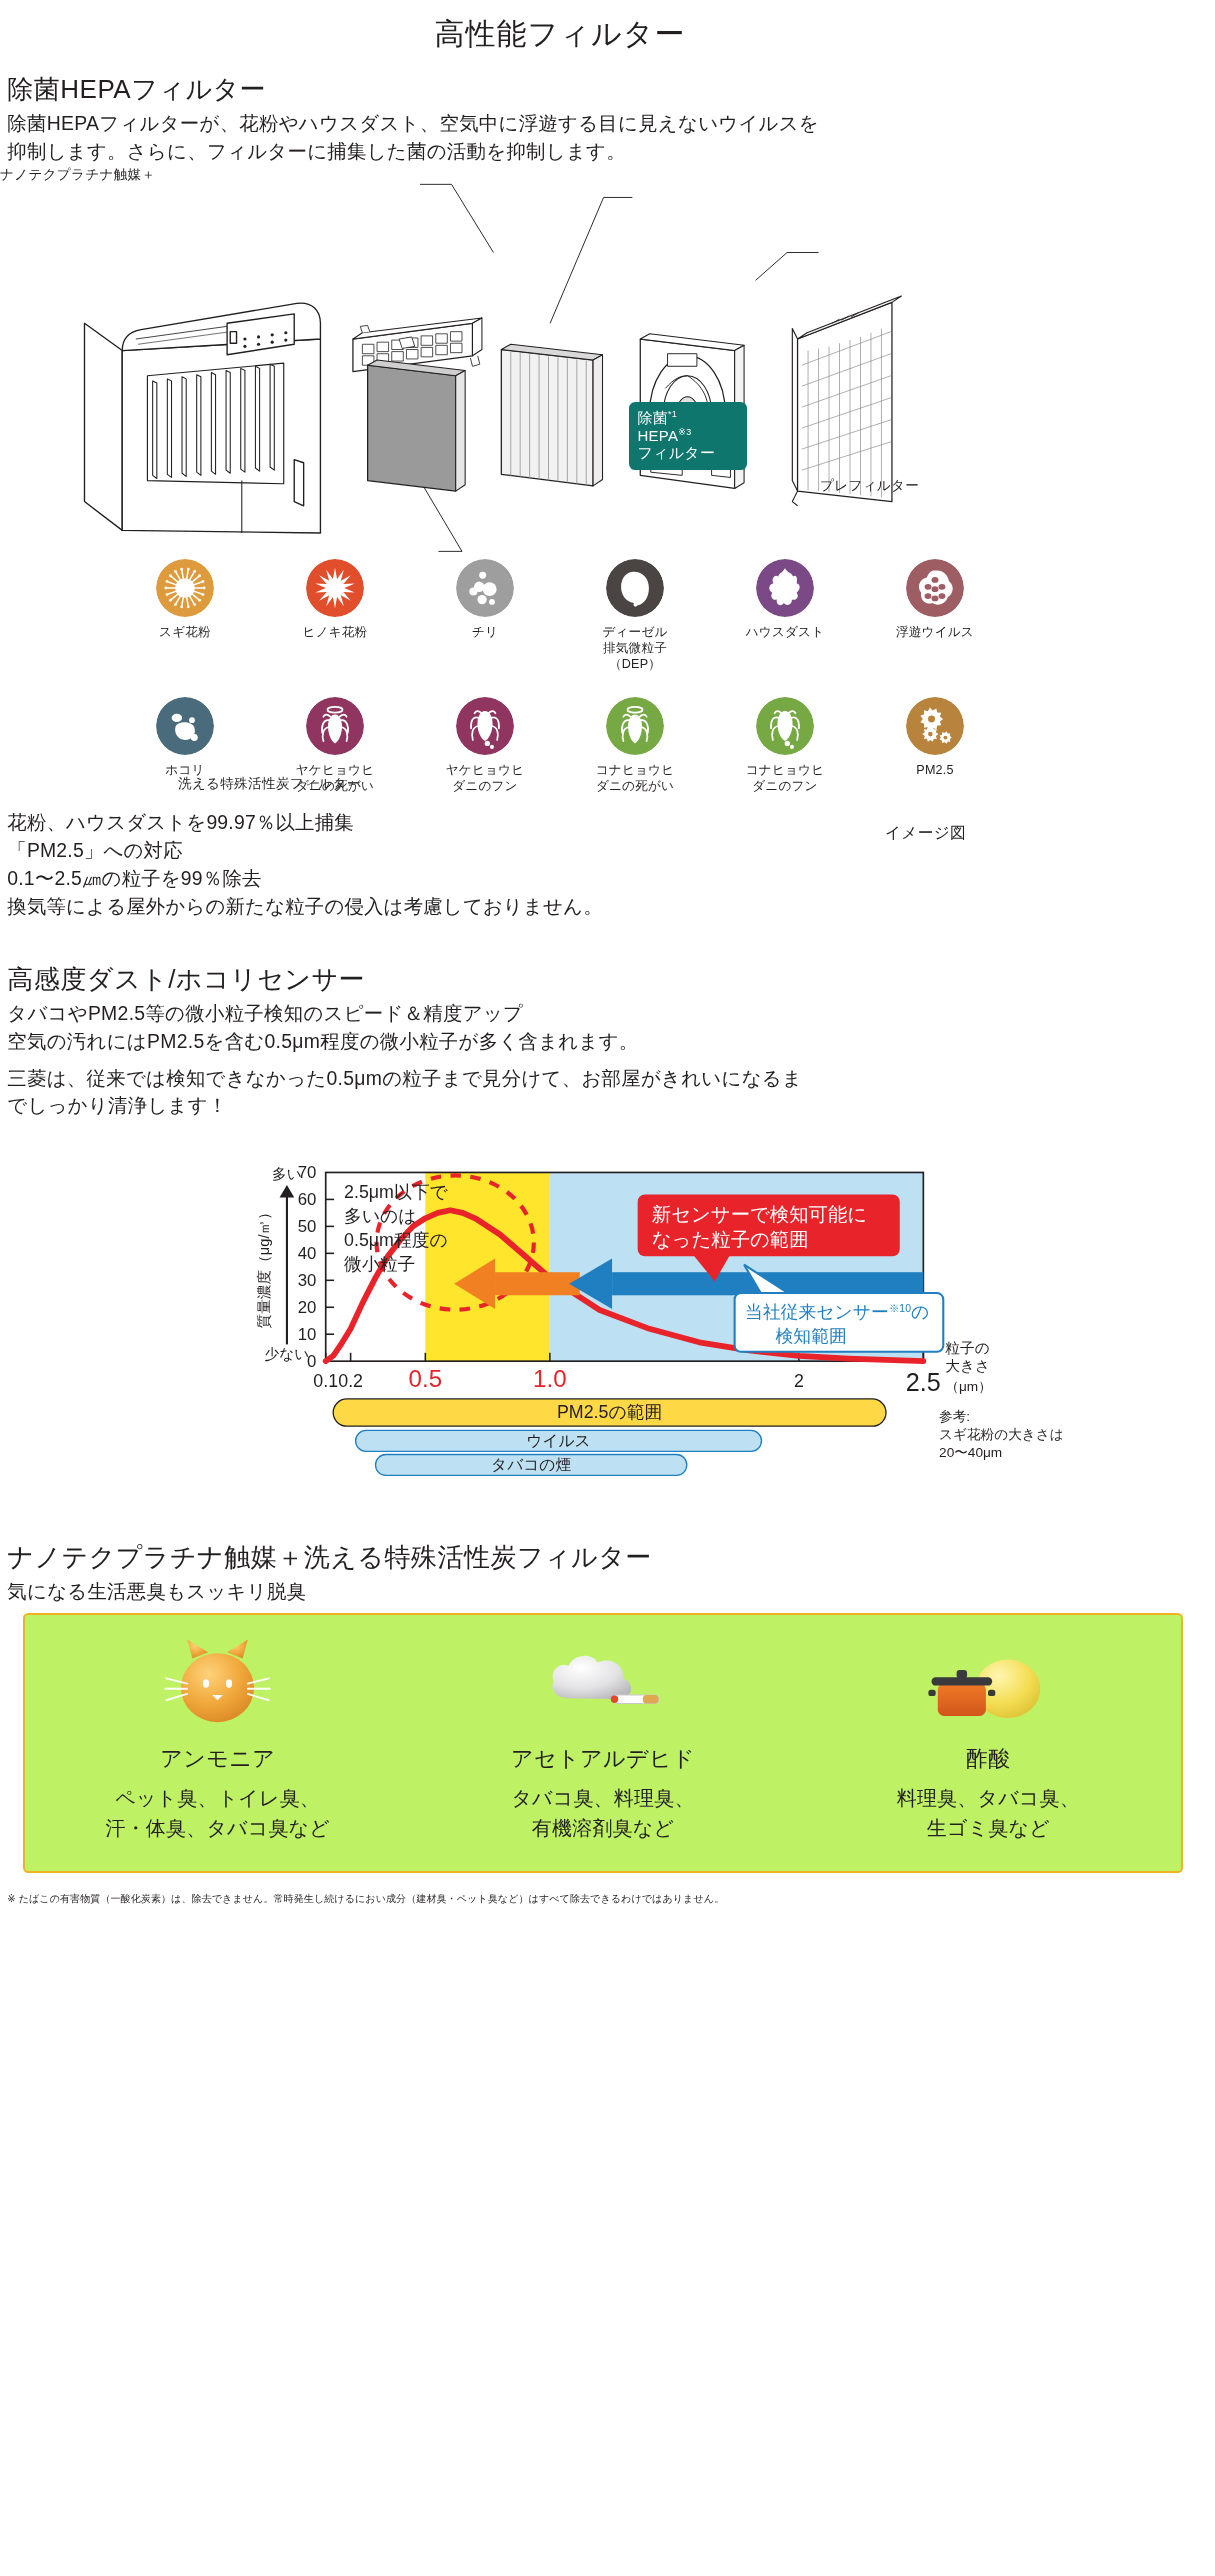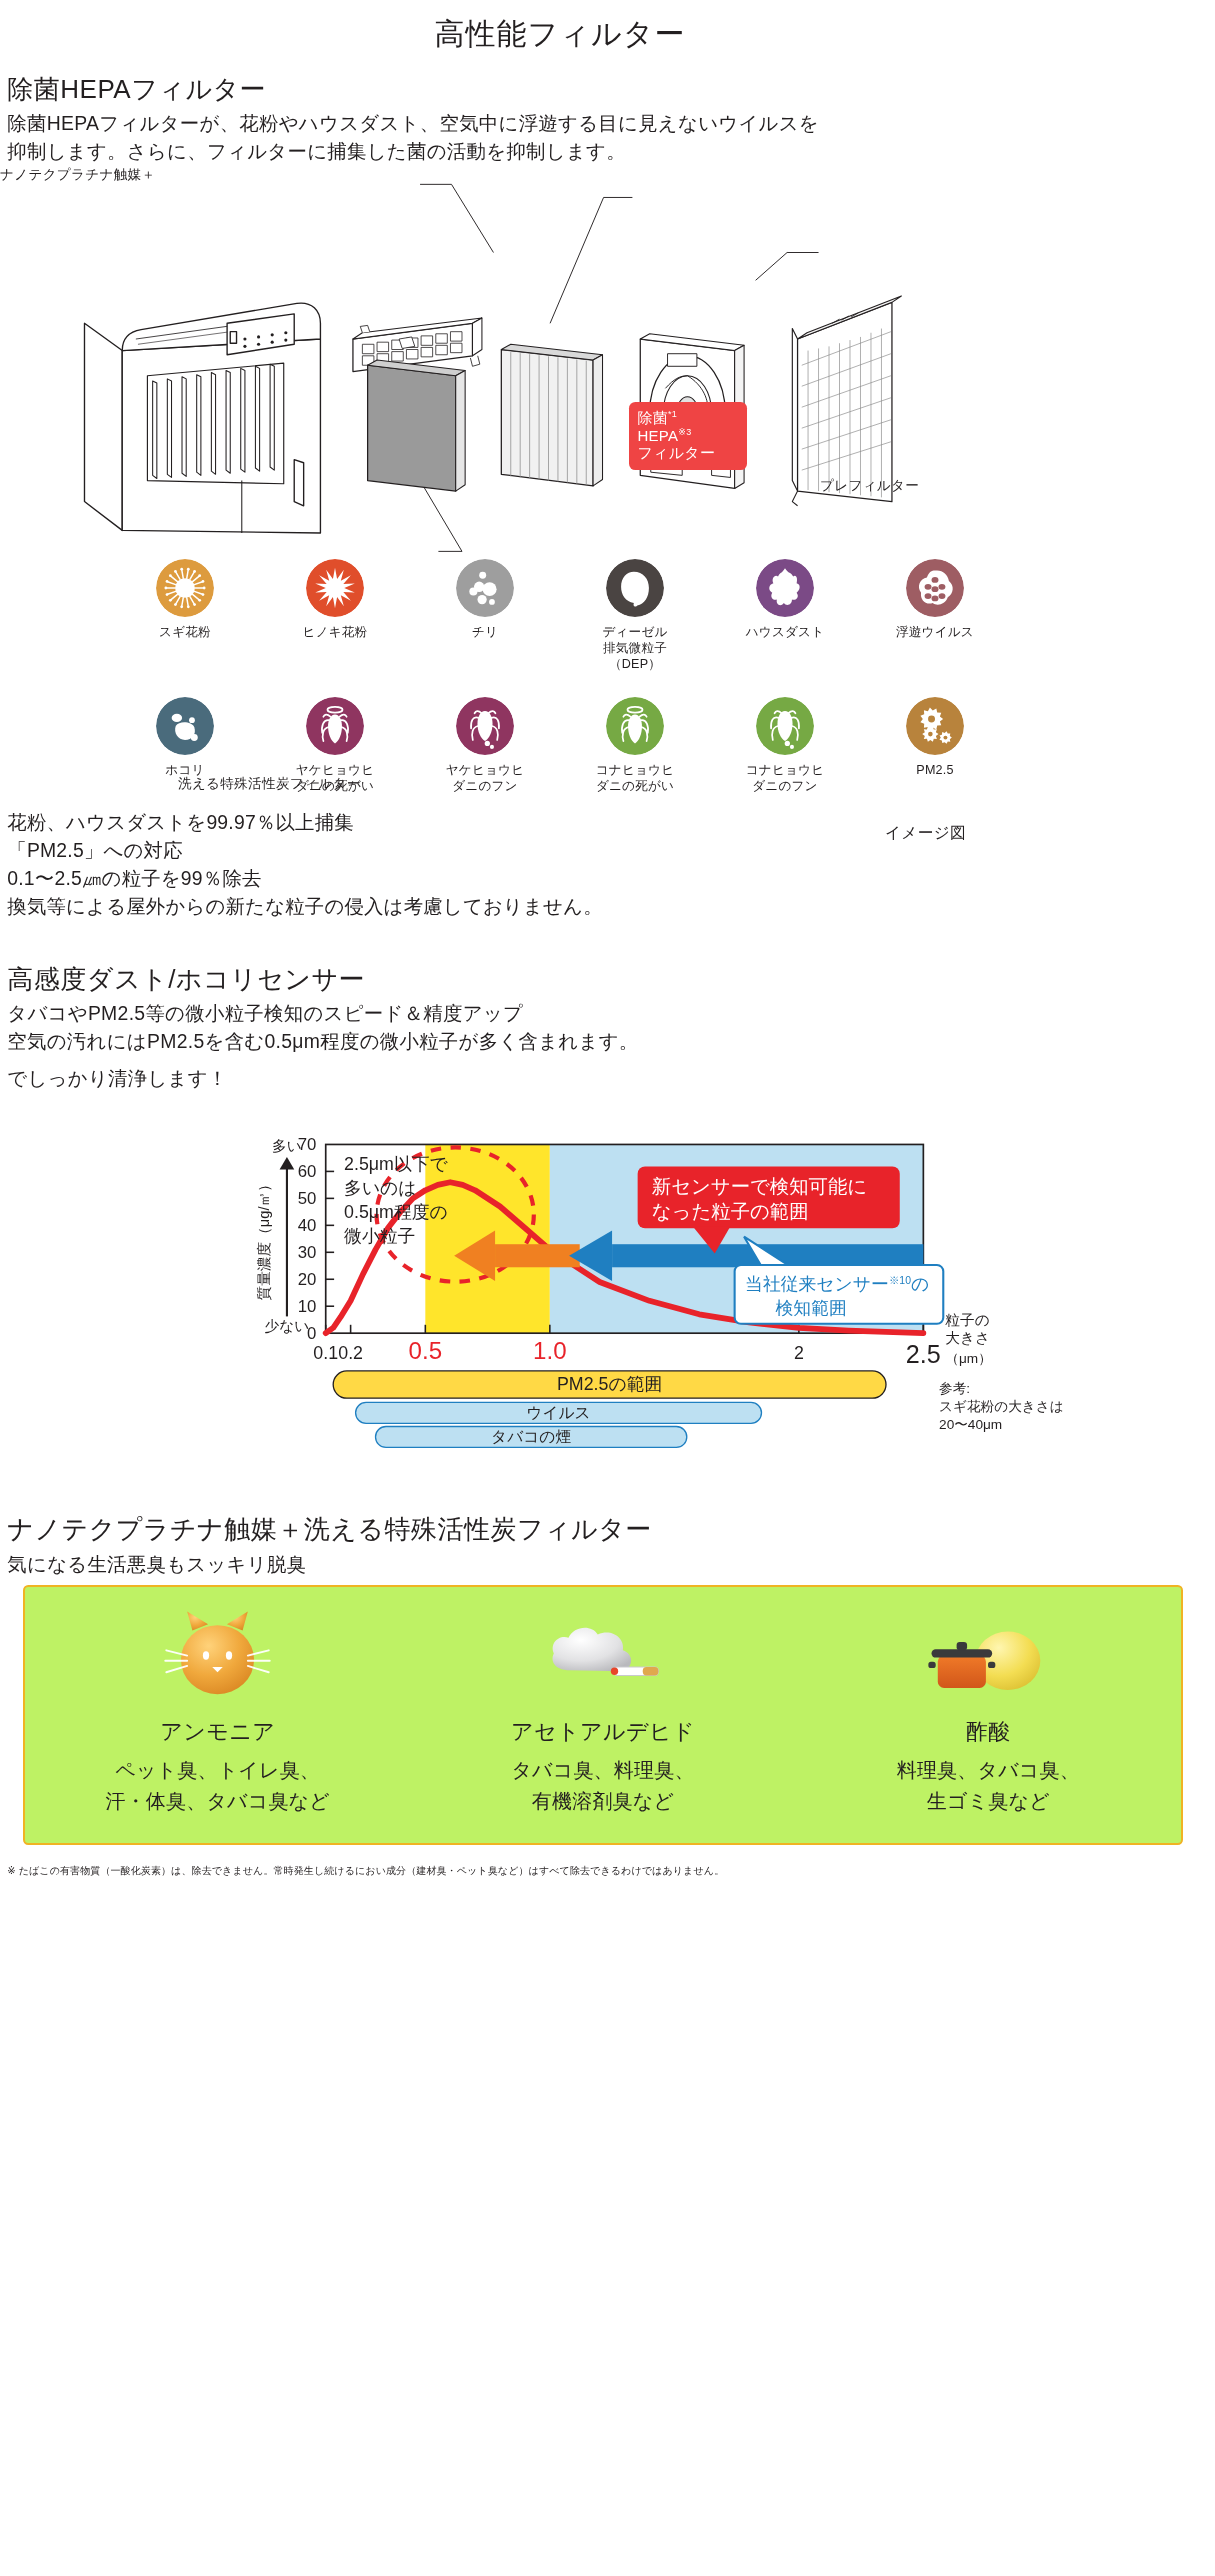--- a/index.html
+++ b/index.html
@@ -48,21 +48,21 @@
     letter-spacing: 0.3px;
   }
   .lbl-carbon { left: 178px; top: 609px; }
   .lbl-pre { left: 820px; top: 311px; }
   .lbl-image { left: 885px; top: 657px; font-size: 15.7px; }
 
   .hepa-badge {
     position: absolute;
     left: 629px; top: 236px;
     width: 118px;
-    background: #ef4444;
+    background: #0f766e;
     border-radius: 6.3px;
     color: #ffffff;
     padding: 7.3px 8.4px 8.4px 8.4px;
     line-height: 1.18;
     font-size: 15px;
     letter-spacing: 0.3px;
   }
   .hepa-badge sup { font-size: 9px; vertical-align: super; }
 
   
@@ -493,20 +493,21 @@
     <div>0.1〜2.5㎛の粒子を99％除去</div>
     <div>換気等による屋外からの新たな粒子の侵入は考慮しておりません。</div>
   </div>
 
   <div class="gap-lg"></div>
 
   <div class="sec-h2">高感度ダスト/ホコリセンサー</div>
   <div class="body-line">タバコやPM2.5等の微小粒子検知のスピード＆精度アップ</div>
   <div class="body-line">空気の汚れにはPM2.5を含む0.5μm程度の微小粒子が多く含まれます。</div>
   <div class="gap-sm"></div>
+  <div class="body-line">三菱は、従来では検知できなかった0.5μmの粒子まで見分けて、お部屋がきれいになるま</div>
   <div class="body-line">でしっかり清浄します！</div>
 
   <div class="gap-md"></div>
 
   <div class="chart-area" style="height: 357px;">
     <svg id="chart-svg" width="1215" height="346" viewBox="0 0 2315 660">
         <rect x="810" y="60" width="237.5" height="360" fill="#ffe52b"></rect>
         <rect x="1047.5" y="60" width="712.5" height="360" fill="#bde0f2"></rect>
         <rect x="620" y="60" width="1140" height="360" fill="none" stroke="#231f20" stroke-width="3.2"></rect>
         <text x="602" y="431" text-anchor="end" font-size="32" fill="#231f20" font-family="Liberation Sans, sans-serif">0</text>

